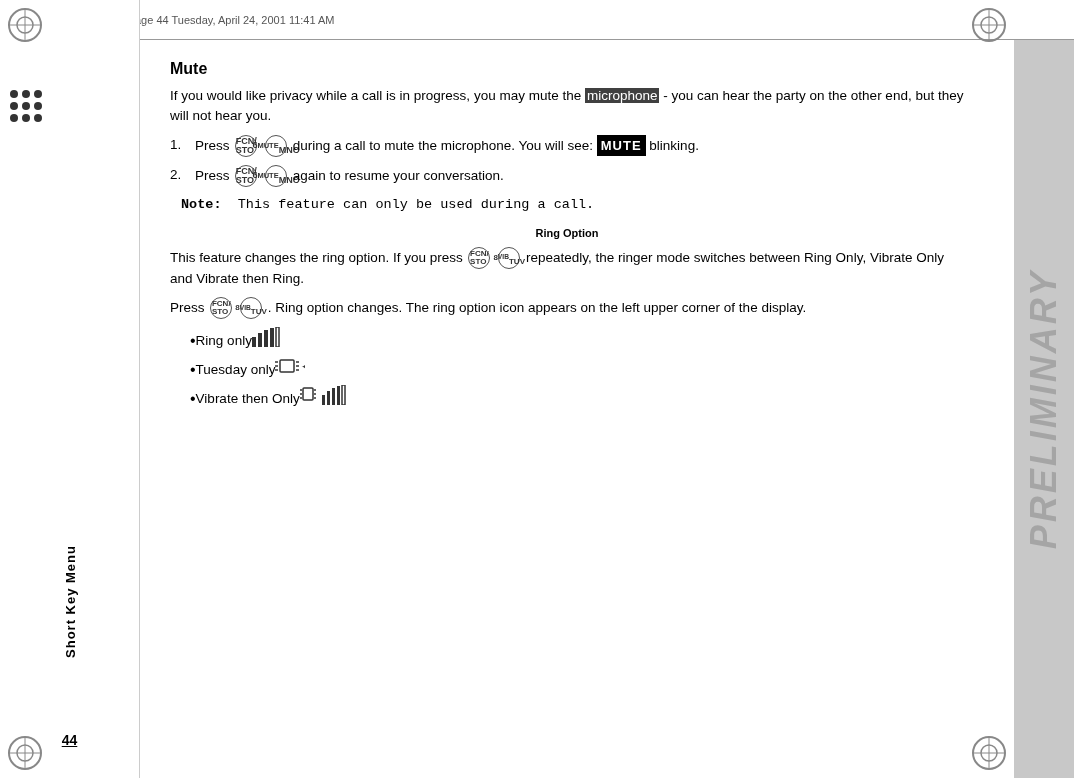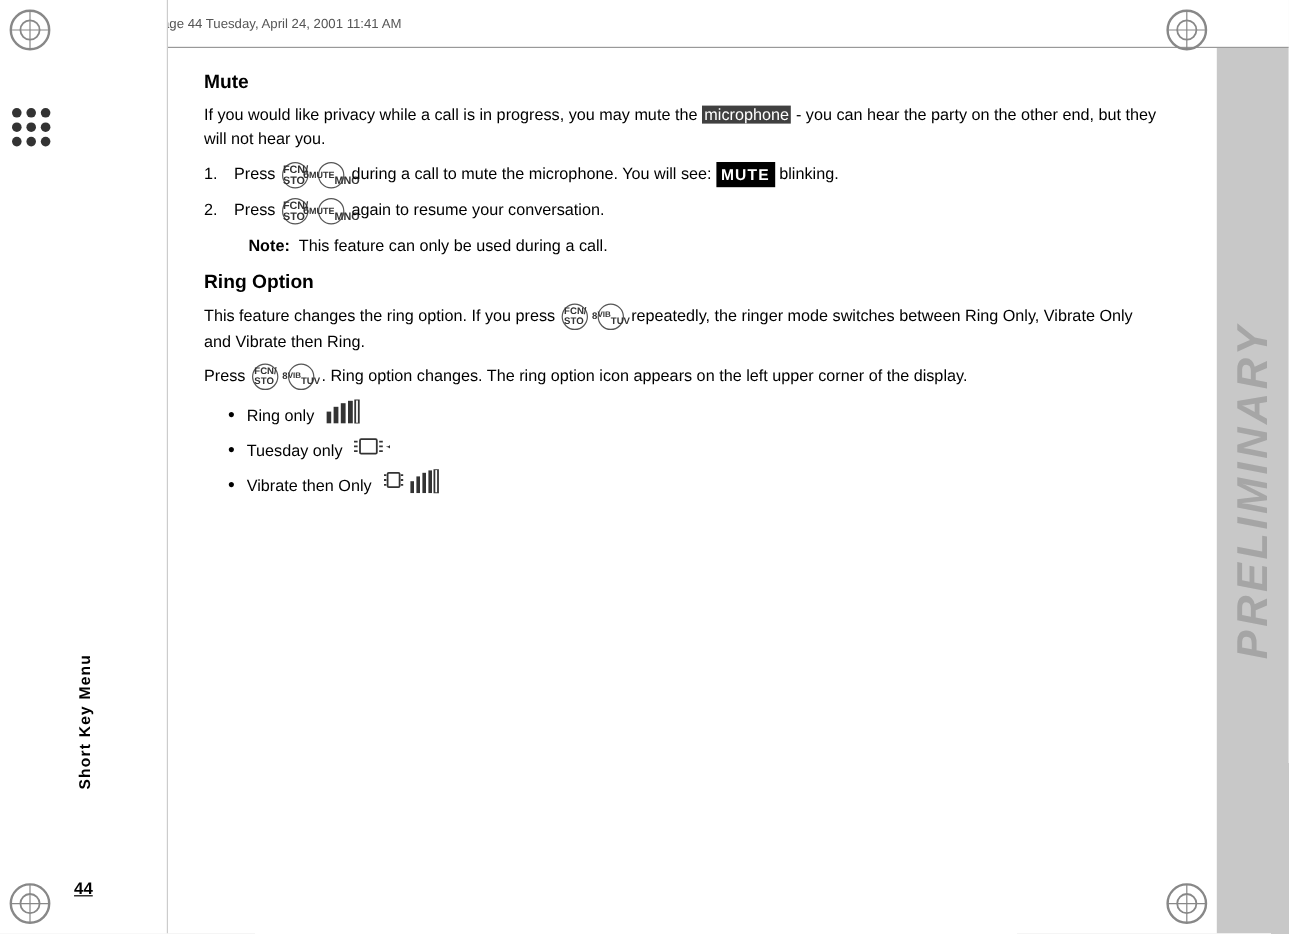--- a/index.html
+++ b/index.html
@@ -180,47 +180,48 @@
     }
 
     .numbered-item .item-content {
       flex: 1;
     }
 
     .note-line {
       font-size: 13.5px;
       line-height: 1.5;
       margin-bottom: 4px;
-      margin-left: 37px;
+      margin-left: 11px;
+      font-family: Liberation Mono, monospace;
     }
 
     .note-line strong {
       font-weight: bold;
     }
 
     .ring-option-title {
-      font-size: 16px;
+      font-size: 11px;
       font-weight: bold;
       color: #000;
       margin-top: 12px;
       margin-bottom: 8px;
+      text-align: center;
     }
 
     .bullet-list {
       list-style: none;
       margin-left: 20px;
       margin-top: 6px;
     }
 
     .bullet-list li {
       font-size: 13.5px;
       line-height: 1.8;
       display: flex;
       align-items: center;
-      gap: 10px;
     }
 
     .bullet-list li::before {
       content: "•";
       font-size: 16px;
     }
 
     
     .btn-icon {
       display: inline-flex;

